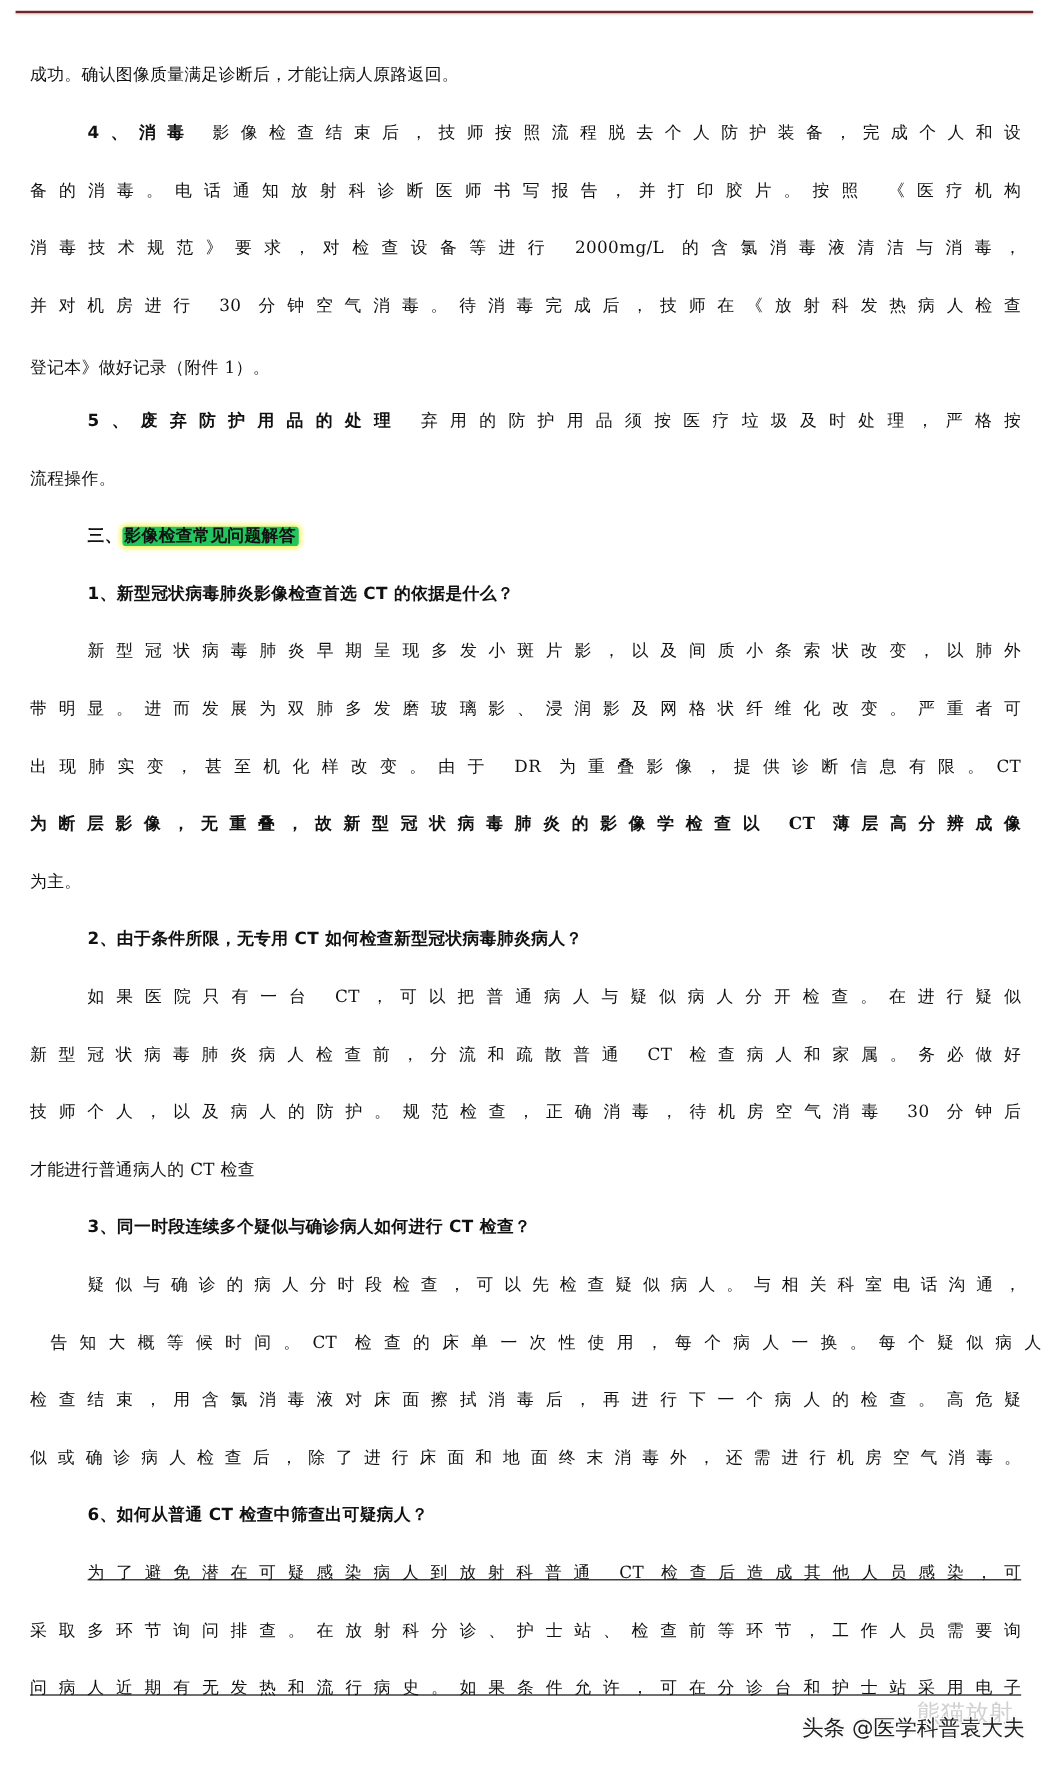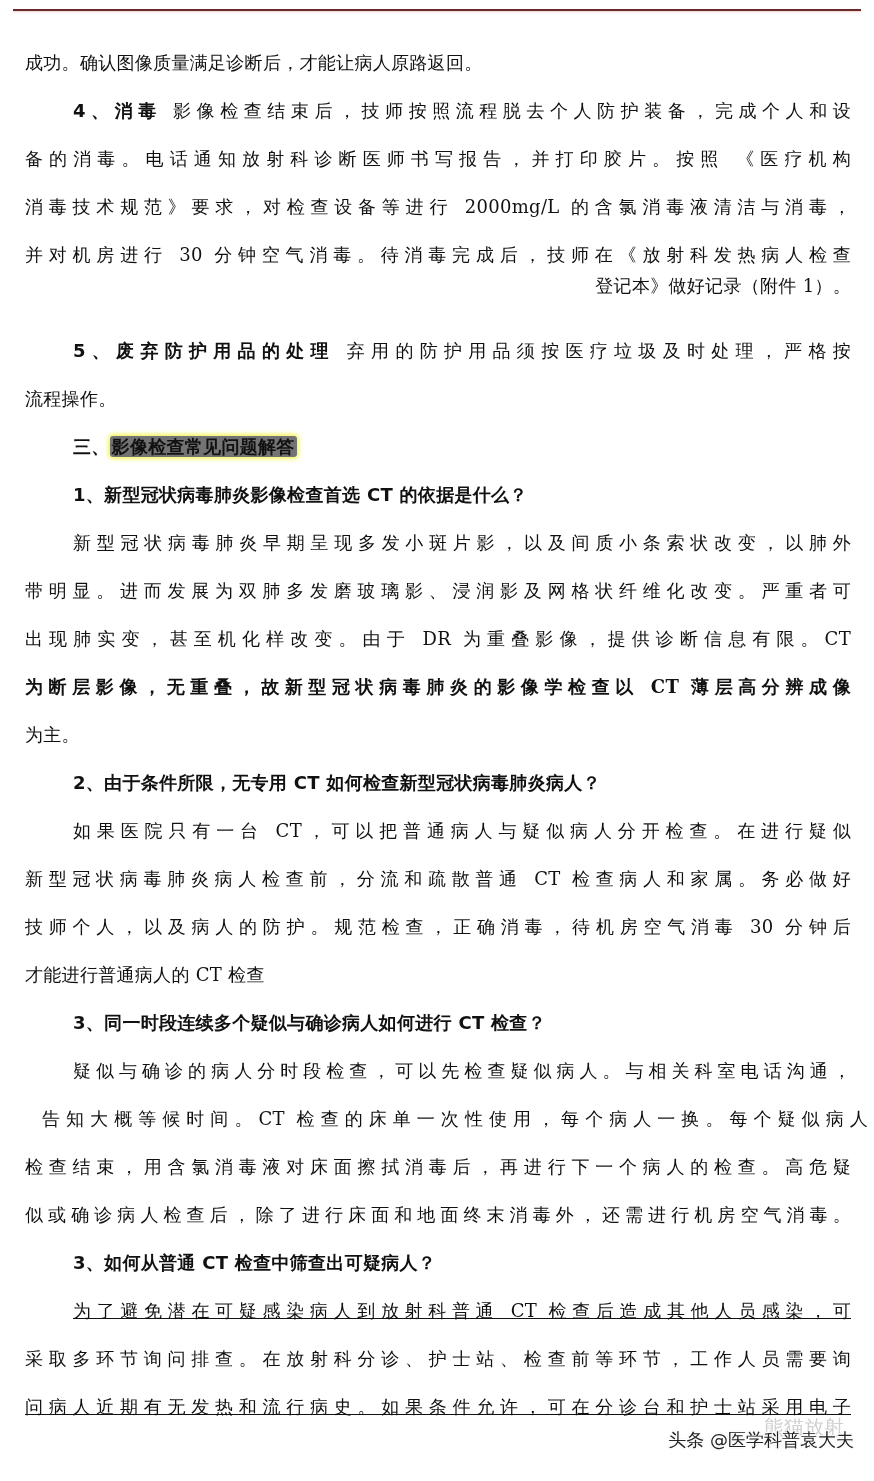--- a/index.html
+++ b/index.html
@@ -10,28 +10,28 @@
   }
   .top-rule {
     position: absolute; left: 13px; right: 13px; top: 9px; height: 2px;
     background: #6a2a2a;
     box-shadow: 0 1px 2px rgba(200,60,60,0.25);
   }
   .doc { position: absolute; left: 0; top: 0; width: 874px; }
   .line {
     position: absolute; left: 25px; width: 826px;
     height: 40px; line-height: 40px;
-    font-size: 18px; letter-spacing: 0.3px;
+    font-size: 14px; letter-spacing: 0.3px;
     white-space: nowrap; overflow: visible;
   }
   .indent { left: 73px; width: 778px; }
   .justify { text-align: justify; text-align-last: justify; }
   .b { font-weight: bold; font-family: "DejaVu Sans", "Liberation Sans", sans-serif; }
   .hl {
-    background: #737373;
+    background: #22c55e;
     box-shadow: 0 0 4px 2px #f7f45a;
     border-radius: 3px;
     padding: 0 2px;
   }
   .watermark {
     position: absolute; right: 20px; top: 1428px;
     font-family: "DejaVu Sans", "Liberation Sans", sans-serif;
     font-size: 18px; color: #222222;
     text-shadow: 1px 1px 0 #ffffff, -1px -1px 0 #ffffff, 1px -1px 0 #fff, -1px 1px 0 #fff, 0 0 2px #888;
   }
@@ -45,40 +45,40 @@
 <body>
 
 <div class="top-rule"></div>
 
 <div class="doc" id="doc">
     <div class="line" style="top: 43px;"><span class="">成功。确认图像质量满足诊断后，才能让病人原路返回。</span></div>
     <div class="line indent justify" style="top: 91px;"><span class="b">4、消毒</span><span class=""> 影像检查结束后，技师按照流程脱去个人防护装备，完成个人和设</span></div>
     <div class="line justify" style="top: 139px;"><span class="">备的消毒。电话通知放射科诊断医师书写报告，并打印胶片。按照 《医疗机构</span></div>
     <div class="line justify" style="top: 187px;"><span class="">消毒技术规范》要求，对检查设备等进行 2000mg/L 的含氯消毒液清洁与消毒，</span></div>
     <div class="line justify" style="top: 235px;"><span class="">并对机房进行 30 分钟空气消毒。待消毒完成后，技师在《放射科发热病人检查</span></div>
-    <div class="line" style="top: 266px; text-align: right;"><span class="">登记本》做好记录（附件 1）。</span></div>
+    <div class="line" style="top: 287px;"><span class="">登记本》做好记录（附件 1）。</span></div>
     <div class="line indent justify" style="top: 331px;"><span class="b">5、废弃防护用品的处理</span><span class="">   弃用的防护用品须按医疗垃圾及时处理，严格按</span></div>
     <div class="line" style="top: 379px;"><span class="">流程操作。</span></div>
     <div class="line indent" style="top: 427px;"><span class="b">三、</span><span class="b hl">影像检查常见问题解答</span></div>
     <div class="line indent" style="top: 475px;"><span class="b">1、新型冠状病毒肺炎影像检查首选 CT 的依据是什么？</span></div>
     <div class="line indent justify" style="top: 523px;"><span class="">新型冠状病毒肺炎早期呈现多发小斑片影，以及间质小条索状改变，以肺外</span></div>
     <div class="line justify" style="top: 571px;"><span class="">带明显。进而发展为双肺多发磨玻璃影、浸润影及网格状纤维化改变。严重者可</span></div>
     <div class="line justify" style="top: 619px;"><span class="">出现肺实变，甚至机化样改变。由于 DR 为重叠影像，提供诊断信息有限。CT</span></div>
     <div class="line justify" style="top: 667px; font-weight: bold;"><span class="">为断层影像，无重叠，故新型冠状病毒肺炎的影像学检查以 CT 薄层高分辨成像</span></div>
     <div class="line" style="top: 715px;"><span class="">为主。</span></div>
     <div class="line indent" style="top: 763px;"><span class="b">2、由于条件所限，无专用 CT 如何检查新型冠状病毒肺炎病人？</span></div>
     <div class="line indent justify" style="top: 811px;"><span class="">如果医院只有一台 CT，可以把普通病人与疑似病人分开检查。在进行疑似</span></div>
     <div class="line justify" style="top: 859px;"><span class="">新型冠状病毒肺炎病人检查前，分流和疏散普通 CT 检查病人和家属。务必做好</span></div>
     <div class="line justify" style="top: 907px;"><span class="">技师个人，以及病人的防护。规范检查，正确消毒，待机房空气消毒 30 分钟后</span></div>
     <div class="line" style="top: 955px;"><span class="">才能进行普通病人的 CT 检查</span></div>
     <div class="line indent" style="top: 1003px;"><span class="b">3、同一时段连续多个疑似与确诊病人如何进行 CT 检查？</span></div>
     <div class="line indent justify" style="top: 1051px;"><span class="">疑似与确诊的病人分时段检查，可以先检查疑似病人。与相关科室电话沟通，</span></div>
     <div class="line justify" style="top: 1099px; margin-left: 17px;"><span class="">告知大概等候时间。CT 检查的床单一次性使用，每个病人一换。每个疑似病人</span></div>
     <div class="line justify" style="top: 1147px;"><span class="">检查结束，用含氯消毒液对床面擦拭消毒后，再进行下一个病人的检查。高危疑</span></div>
     <div class="line justify" style="top: 1195px;"><span class="">似或确诊病人检查后，除了进行床面和地面终末消毒外，还需进行机房空气消毒。</span></div>
-    <div class="line indent" style="top: 1243px;"><span class="b">3、如何从普通 CT 检查中筛查出可疑病人？</span></div>
+    <div class="line indent" style="top: 1243px;"><span class="b">6、如何从普通 CT 检查中筛查出可疑病人？</span></div>
     <div class="line indent justify" style="top: 1291px; text-decoration: underline;"><span class="">为了避免潜在可疑感染病人到放射科普通 CT 检查后造成其他人员感染，可</span></div>
     <div class="line justify" style="top: 1339px;"><span class="">采取多环节询问排查。在放射科分诊、护士站、检查前等环节，工作人员需要询</span></div>
     <div class="line justify" style="top: 1387px; text-decoration: underline;"><span class="">问病人近期有无发热和流行病史。如果条件允许，可在分诊台和护士站采用电子</span></div>
   </div>
 
 <div class="wm-faint">熊猫放射</div>
 <div class="watermark">头条 @医学科普袁大夫</div>
 
 </body></html>

